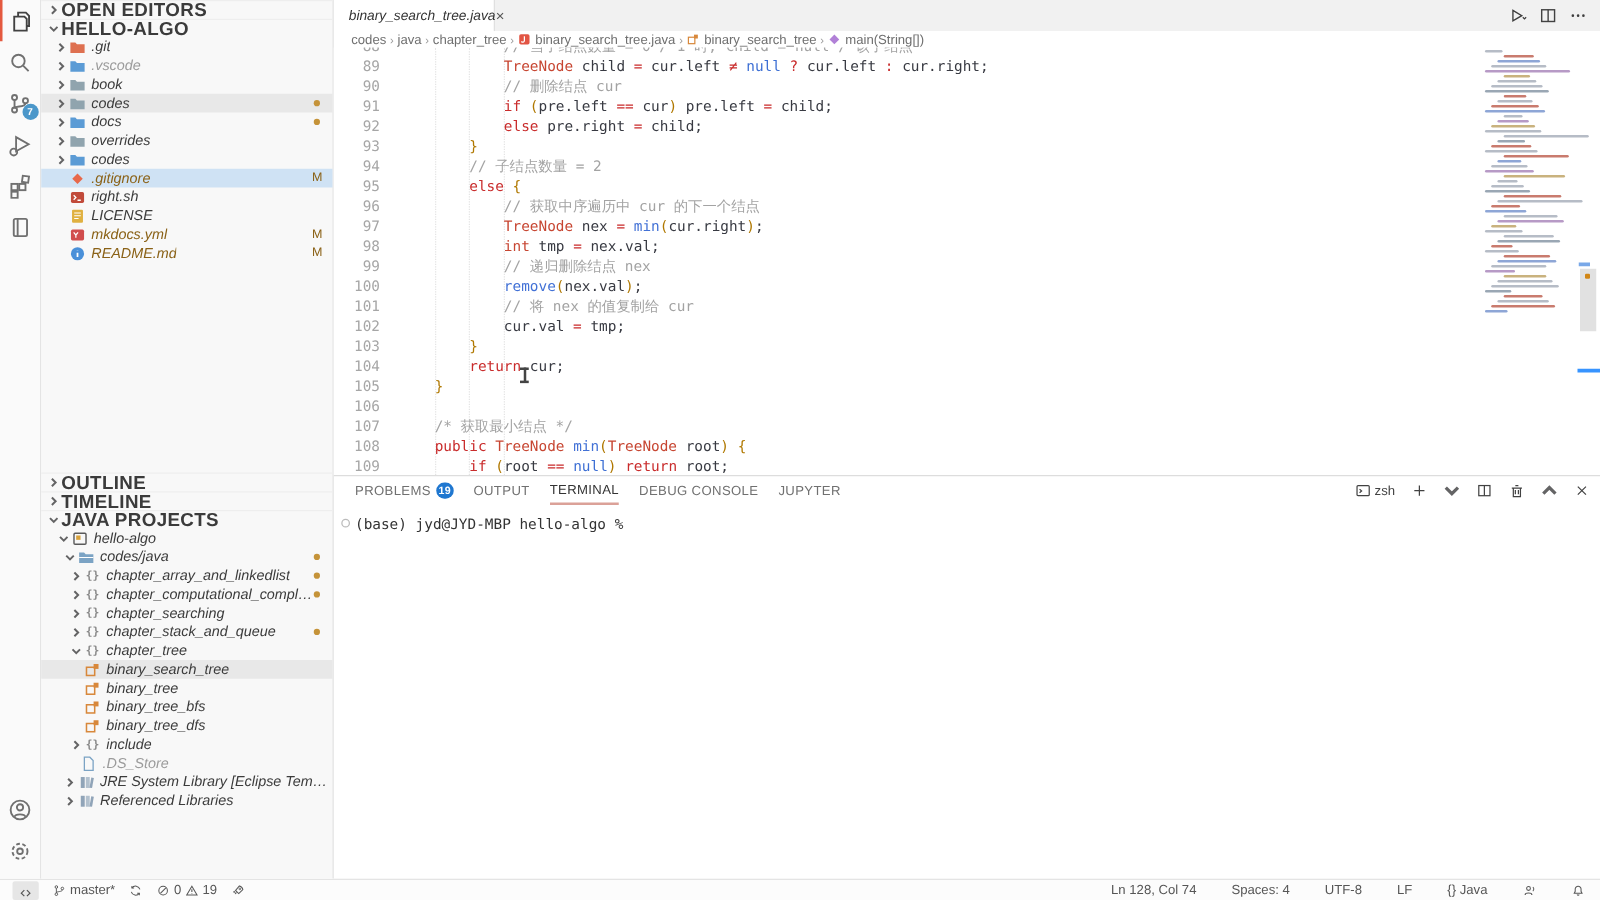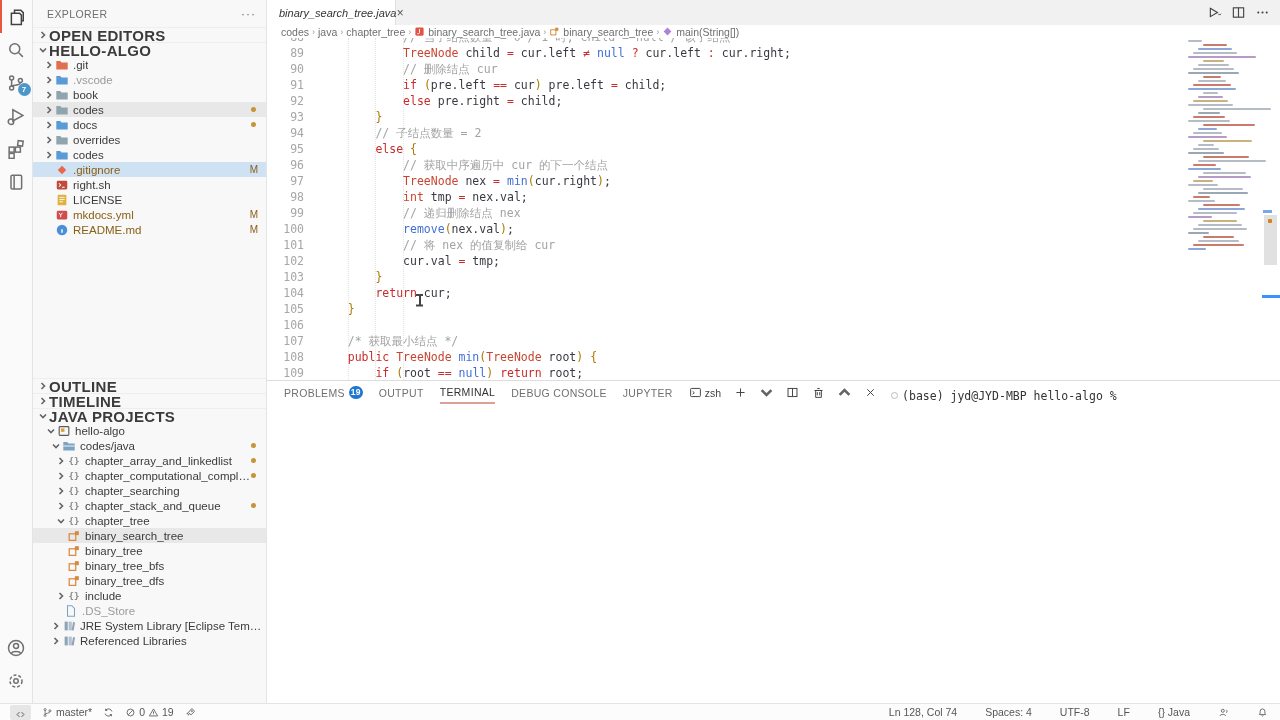--- a/index.html
+++ b/index.html
@@ -28,21 +28,21 @@
   .sb-title .dots { color:#6f6f6f; letter-spacing:1px; cursor:pointer; font-size:12px; }
   .sec-head { display:flex; align-items:center; height:15px; font-size:15px; font-weight:bold;
               padding-left:4px; letter-spacing:.3px; cursor:pointer; border-top:1px solid #eee; }
   .sec-head .chev { width:12px; display:inline-flex; justify-content:center; }
   .row { display:flex; align-items:center; height:15px; cursor:pointer; position:relative; white-space:nowrap; }
   .row.hover { background:#e8e8e8; }
   .row.selected { background:#cfe2f4; }
   .row .chevslot { width:12px; display:inline-flex; justify-content:center; flex:none; }
   .row .ficon { width:14px; height:13px; display:inline-flex; align-items:center; justify-content:center;
                 margin-right:4px; flex:none; font-size:9px; }
-  .row .lbl { overflow:hidden; text-overflow:ellipsis; }
+  .row .lbl { overflow:hidden; text-overflow:ellipsis;font-style:italic; }
   .row .lbl.muted { color:#9b9b9b; }
   .row .lbl.modified { color:#8a6116; }
   .row .gitbadge { margin-left:auto; margin-right:8px; color:#8a6116; font-size:10px; }
   .row .dot { margin-left:auto; margin-right:10px; width:5px; height:5px; border-radius:50%; background:#c59339; flex:none; }
   .sb-bottom { position:absolute; left:0; right:0; top:378px; }
   svg.chev-svg { width:8px; height:8px; stroke:#646465; fill:none; stroke-width:1.6; }
 
   
   .editor-region { flex:1; display:flex; flex-direction:column; min-width:0; }
   .tabsrow { height:25px; background:#f1f1f1; display:flex; align-items:stretch; }
@@ -75,21 +75,21 @@
   .ov-thumb { position:absolute; left:2px; width:13px; top:177px; height:50px; background:rgba(90,90,90,.18); }
   .ov-mark-b1 { position:absolute; left:1px; width:9px; top:172px; height:3px; background:#79a8e8; }
   .ov-mark-b2 { position:absolute; left:0; width:18px; top:257px; height:3px; background:#3794ff; }
   .ov-mark-o { position:absolute; left:6px; width:4px; height:4px; top:181px; background:#d18616; border-radius:1px; }
   .ibeam { position:absolute; left:149px; top:256px; width:7px; height:12px; }
   .ibeam:before { content:""; position:absolute; left:3px; top:0; bottom:0; width:1.5px; background:#444; }
   .ibeam:after { content:""; position:absolute; left:0; right:0; top:0; height:1.5px; background:#444;
                  box-shadow:0 10.5px 0 #444; }
 
   
-  .panel { height:323px; border-top:1px solid #ddd; background:#fff; display:flex; flex-direction:row; }
+  .panel { height:323px; border-top:1px solid #ddd; background:#fff; display:flex; flex-direction:column; }
   .panel-head { height:23px; display:flex; align-items:center; padding:0 8px 0 17px; }
   .ptab { font-size:10.5px; color:#707070; margin-right:16px; cursor:pointer; display:flex;
           align-items:center; gap:4px; height:23px; letter-spacing:.3px; }
   .ptab.active { color:#333; border-bottom:2px solid #dba198; }
   .pbadge { background:#1f77d0; color:#fff; border-radius:8px; font-size:8.5px; min-width:14px;
             height:13px; line-height:13px; text-align:center; font-weight:bold; }
   .panel-controls { margin-left:auto; display:flex; align-items:center; gap:13px; color:#424242; }
   .panel-controls .pc { display:flex; align-items:center; cursor:pointer; gap:3px; font-size:10.5px; }
   .panel-controls svg { width:13px; height:13px; }
   .term-body { flex:1; font-family:"DejaVu Sans Mono", monospace; font-size:11.5px; color:#333;
@@ -164,24 +164,20 @@
           <div class="ab-item">
             <svg viewBox="0 0 16 16">
               <circle cx="8" cy="8" r="4.8" fill="none" stroke="#424242" stroke-width="1.2" stroke-dasharray="2.4 1.6"></circle>
               <circle cx="8" cy="8" r="1.8" fill="none" stroke="#424242" stroke-width="1.2"></circle>
             </svg>
           </div>
         </div>
       </div>
 
     <div class="sidebar">
-      <div class="sb-title">
-        <span>EXPLORER</span>
-        <span class="dots">···</span>
-      </div>
       <div id="explorer-top">
           <div class="sec-head">
             <span class="chev">
               <svg class="chev-svg" viewBox="0 0 8 8">
                 <path d="M2.5 1l3 3-3 3"></path>
               </svg>
             </span>
             <span>OPEN EDITORS</span>
           </div>
           <div class="sec-head">

